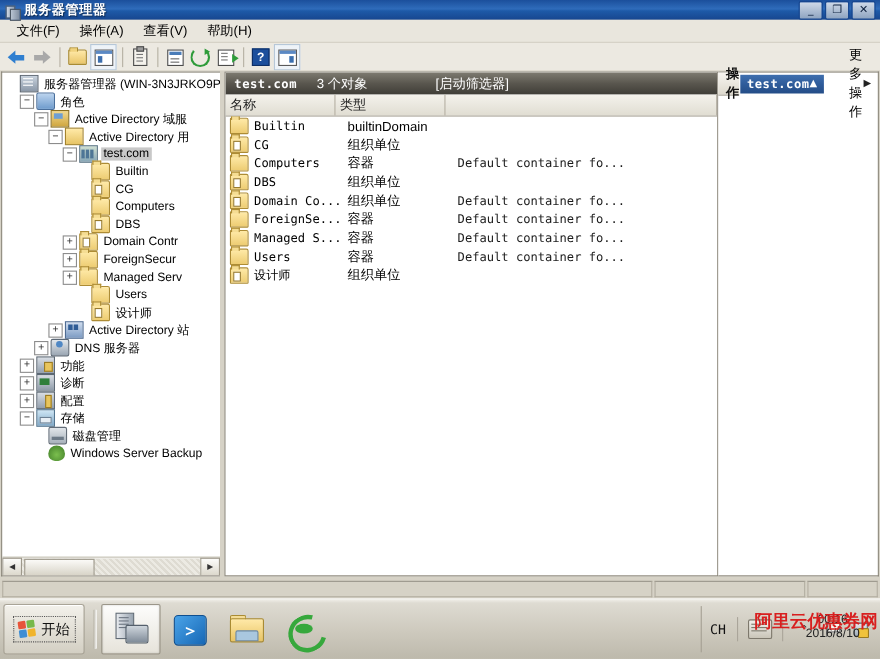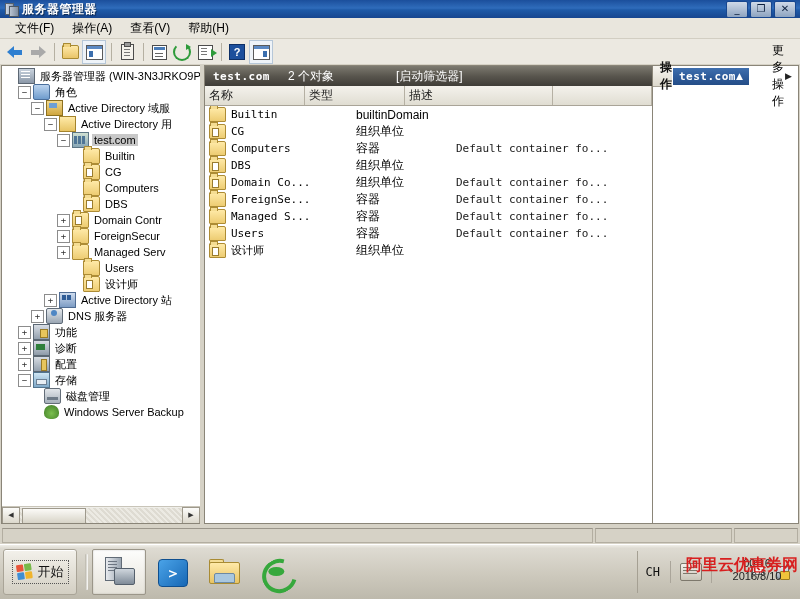--- a/index.html
+++ b/index.html
@@ -11,21 +11,21 @@
     -webkit-font-smoothing:none;
   }
   .app{position:relative;width:800px;height:599px;}
 
   
   .window{position:absolute;left:0;top:0;width:800px;height:545px;background:#d6d2c6;}
 
   .titlebar{
     height:18px;
     background:linear-gradient(to bottom,#1b4f9c 0%,#2f6cbb 45%,#1e5aa8 55%,#17468f 100%);
-    display:flex;align-items:center;padding:0 2px;
+    display:flex;align-items:flex-end;padding:0 2px;
   }
   .title-ico{width:14px;height:14px;margin:0 4px 0 2px;position:relative;flex:0 0 auto;}
   .title-ico .b1{position:absolute;left:1px;top:1px;width:7px;height:10px;background:linear-gradient(to right,#cfd8e4,#8c9bb0);border:1px solid #55616f;}
   .title-ico .b2{position:absolute;left:5px;top:4px;width:8px;height:9px;background:linear-gradient(to right,#b9c4d2,#7d8b9e);border:1px solid #4b5663;}
   .title-text{color:#fff;font-size:12px;font-weight:bold;text-shadow:1px 1px 1px rgba(0,0,0,.5);letter-spacing:.5px;}
   .title-btns{margin-left:auto;display:flex;gap:2px;padding-right:2px;}
   .tb-btn{
     width:20px;height:15px;
     background:linear-gradient(to bottom,#cfd9e8,#8ea4c0);
     border:1px solid #17468f;border-radius:2px;
@@ -131,21 +131,21 @@
   .col{border-right:1px solid #b5b0a3;display:flex;align-items:center;padding-left:4px;font-size:12px;color:#1a1a1a;box-sizing:border-box;}
   .c-name{width:100px;}
   .c-type{width:100px;}
   .c-desc{width:148px;}
   .c-rest{flex:1;}
 
   .rows{position:relative;flex:1;overflow:hidden;}
   .row{height:17px;display:flex;align-items:center;font-size:12px;}
   .r-ico{width:15px;height:13px;margin:0 5px 0 4px;flex:0 0 auto;position:relative;}
   .r-name{width:85px;font-family:"DejaVu Sans Mono",monospace;font-size:11px;overflow:hidden;white-space:nowrap;}
-  .r-type{width:100px;font-size:12px;margin-left:40px;}
+  .r-type{width:100px;font-size:12px;}
   .r-desc{width:160px;font-family:"DejaVu Sans Mono",monospace;font-size:11px;color:#1a1a1a;}
 
   .watermark-main{
     position:absolute;left:8px;top:126px;width:100%;
     color:#e01b1b;font-size:26px;font-weight:bold;
     font-family:"DejaVu Sans","Liberation Sans",sans-serif;
     letter-spacing:0px;white-space:nowrap;pointer-events:none;
   }
 
   
@@ -430,27 +430,26 @@
             </div>
           <div class="hs-btn">▶</div>
         </div>
       </div>
 
       <div class="splitter"></div>
 
       <div class="list-pane">
         <div class="list-header">
           <span class="lh-name">test.com</span>
-          <span class="lh-count">2 个对象</span>
+          <span class="lh-count">3 个对象</span>
           <span class="lh-filter">[启动筛选器]</span>
         </div>
         <div class="col-header">
           <div class="col c-name">名称</div>
           <div class="col c-type">类型</div>
-          <div class="col c-desc">描述</div>
           <div class="col c-rest"></div>
         </div>
         <div class="rows">
           <div id="rows">
               <div class="row">
                 <div class="r-ico i-fold"></div>
                 <span class="r-name">Builtin</span>
                 <span class="r-type">builtinDomain</span>
                 <span class="r-desc"></span>
               </div>

